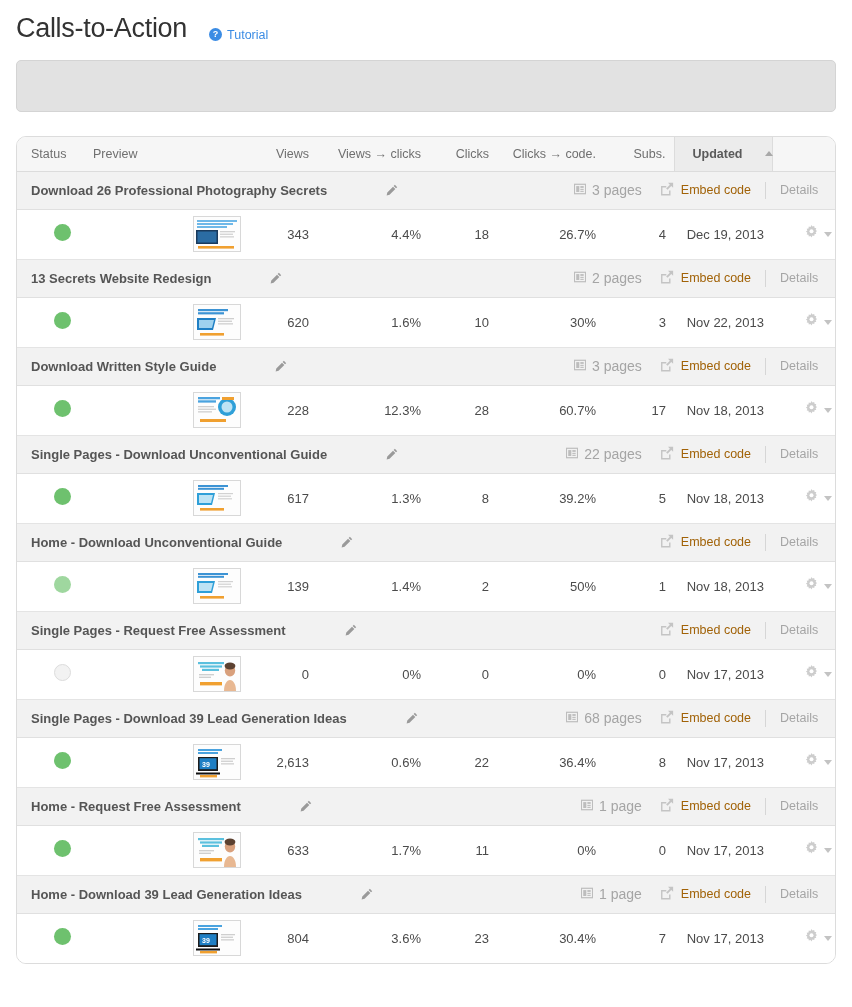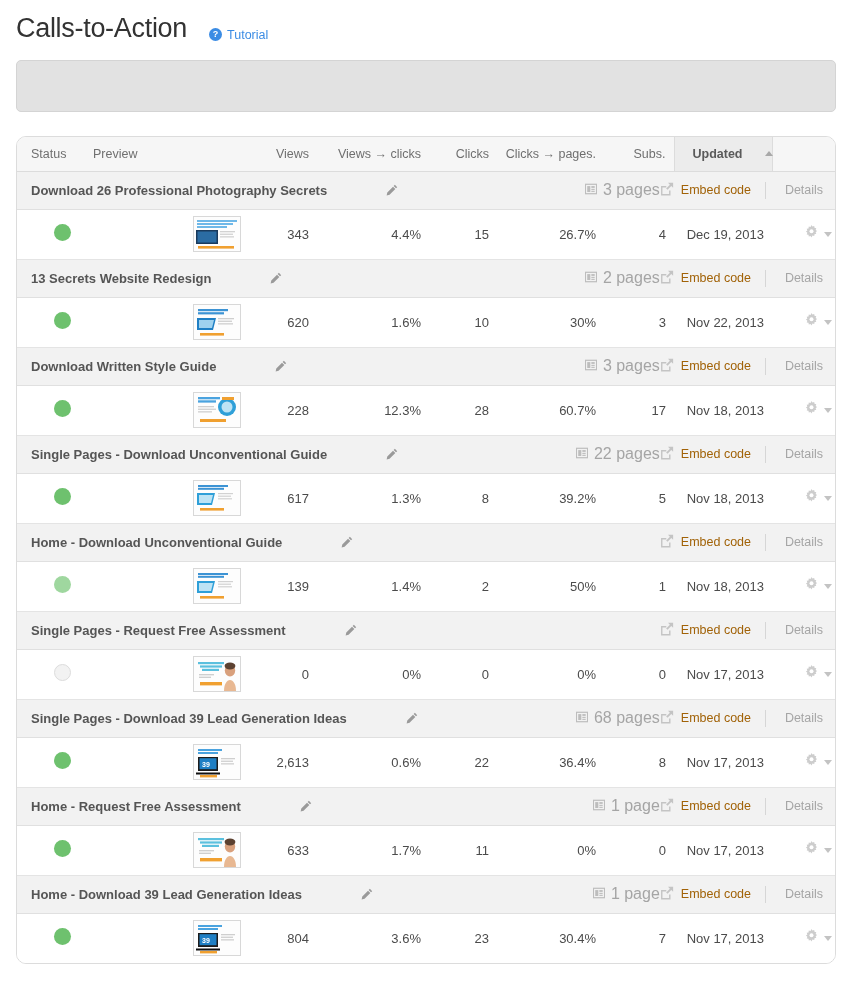--- a/index.html
+++ b/index.html
@@ -110,32 +110,32 @@
     font-size: 13px; font-weight: bold; color: #555555;
     white-space: nowrap;
   }
   .pencil-icon { margin-left: 9px; display: inline-flex; cursor: pointer; }
   .group-right {
     margin-left: auto; display: flex; align-items: center;
     gap: 0px; white-space: nowrap;
   }
   .pages-cell {
     display: inline-flex; align-items: center; gap: 6px;
-    font-size: 16px; color: #a5a5a5;  justify-content: center;
+    font-size: 14px; color: #a5a5a5; margin-right: 18px; justify-content: center;
   }
   .pages-cell.empty { visibility: hidden; }
   .embed-cell {
     display: inline-flex; align-items: center; gap: 7px;
     font-size: 12.5px; color: #a16207; cursor: pointer;
     padding-right: 14px;
   }
   .vdiv { width: 1px; height: 17px; background: #d6d6d6; }
   .details-cell {
     font-size: 12.5px; color: #a5a5a5; cursor: pointer;
-    padding-left: 14px; width: 62px; text-align: center;
+    padding-left: 14px; width: 62px; text-align: left;
   }
 
   
   tr.data-row td {
     background: #ffffff;
     border-bottom: 1px solid #e4e4e4;
     height: 50px;
     font-size: 13px; color: #4b4b4b;
     text-align: right; padding: 0 8px;
     vertical-align: middle;
@@ -199,21 +199,21 @@
           <col class="c-updated">
           <col class="c-actions">
       </colgroup>
       <thead>
         <tr>
           <th class="left">Status</th>
           <th class="left">Preview</th>
           <th>Views</th>
           <th>Views → clicks</th>
           <th>Clicks</th>
-          <th>Clicks → pages.</th>
+          <th>Clicks → code.</th>
           <th>Subs.</th>
           <th class="sorted"><span>Updated</span><span class="sort-caret"></span></th>
           <th></th>
         </tr>
       </thead>
       <tbody id="tbody">
           <tr class="group-row first">
             <td colspan="9">
               <div class="group-inner">
                 <span class="group-title">Download 26 Professional Photography Secrets</span>
@@ -255,21 +255,21 @@
                   <rect x="3" y="9" width="30" height="2" fill="#6fb8e8"></rect>
                   <rect x="2" y="13" width="22" height="14" fill="#1a3a5c"></rect>
                   <rect x="3.5" y="14.5" width="19" height="11" fill="#2b6ca3"></rect>
                   <rect x="26" y="14" width="15" height="1.3" fill="#d2d2d2"></rect>
                   <rect x="26" y="16.6" width="13" height="1.3" fill="#d2d2d2"></rect>
                   <rect x="26" y="19.2" width="14" height="1.3" fill="#d2d2d2"></rect>
                   <rect x="4" y="29" width="36" height="2.6" fill="#f0a030"></rect>
                 </svg></span></td>
             <td>343</td>
             <td>4.4%</td>
-            <td>15</td>
+            <td>18</td>
             <td>26.7%</td>
             <td>4</td>
             <td>Dec 19, 2013</td>
             <td class="actions-cell"><span class="gear-wrap">
                 <span><svg width="15" height="15" viewBox="0 0 16 16">
                     <path d="M8 0l1 1.6 1.9-.5.3 1.9 1.9.4-.7 1.8 1.5 1.2-1.5 1.2.7 1.8-1.9.4-.3 1.9-1.9-.5L8 13.4l-1-1.6-1.9.5-.3-1.9-1.9-.4.7-1.8L2.1 7l1.5-1.2-.7-1.8 1.9-.4.3-1.9 1.9.5z" fill="#cdcdcd"></path>
                     <circle cx="8" cy="6.7" r="2.1" fill="#ffffff"></circle>
                   </svg></span>
                 <span class="gear-caret"></span>
               </span></td>

